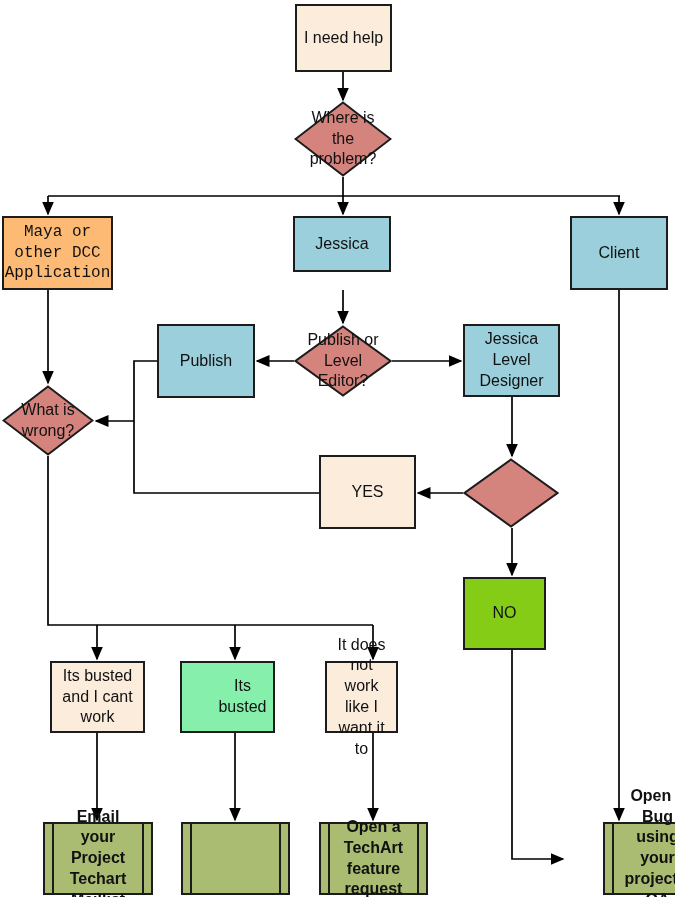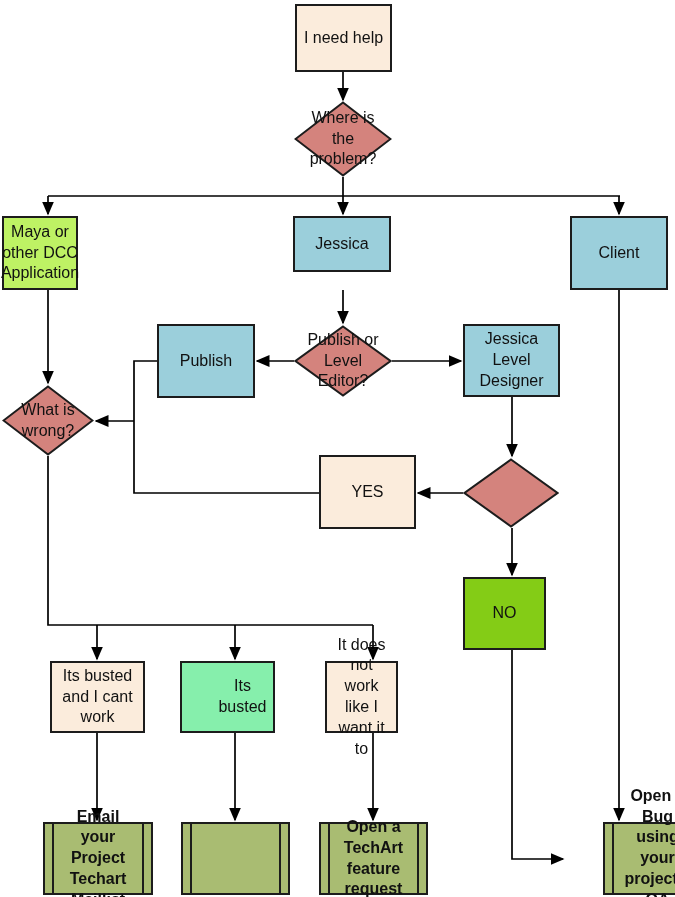--- a/index.html
+++ b/index.html
@@ -56,21 +56,21 @@
       <line x1="97" y1="733" x2="97" y2="820" marker-end="url(#arr)"></line>
       <line x1="235" y1="733" x2="235" y2="820" marker-end="url(#arr)"></line>
       <line x1="373" y1="733" x2="373" y2="820" marker-end="url(#arr)"></line>
     </g>
   </svg>
 
   <div class="node rect" style="left: 295px; top: 4px; width: 97px; height: 68px; background-color: rgb(251, 236, 220);">
     <span class="label">I need help</span>
   </div>
 
-  <div class="node rect" style="left: 2px; top: 216px; width: 76px; height: 74px; background-color: #bef264;">
+  <div class="node rect" style="left: 2px; top: 216px; width: 111px; height: 74px; background-color: #fdba74; font-family: Liberation Mono, monospace;">
     <span class="label">Maya or other DCC Application</span>
   </div>
 
   <div class="node rect" style="left: 293px; top: 216px; width: 98px; height: 56px; background-color: rgb(155, 207, 219);">
     <span class="label">Jessica</span>
   </div>
 
   <div class="node rect" style="left: 570px; top: 216px; width: 98px; height: 74px; background-color: rgb(155, 207, 219);">
     <span class="label">Client</span>
   </div>

